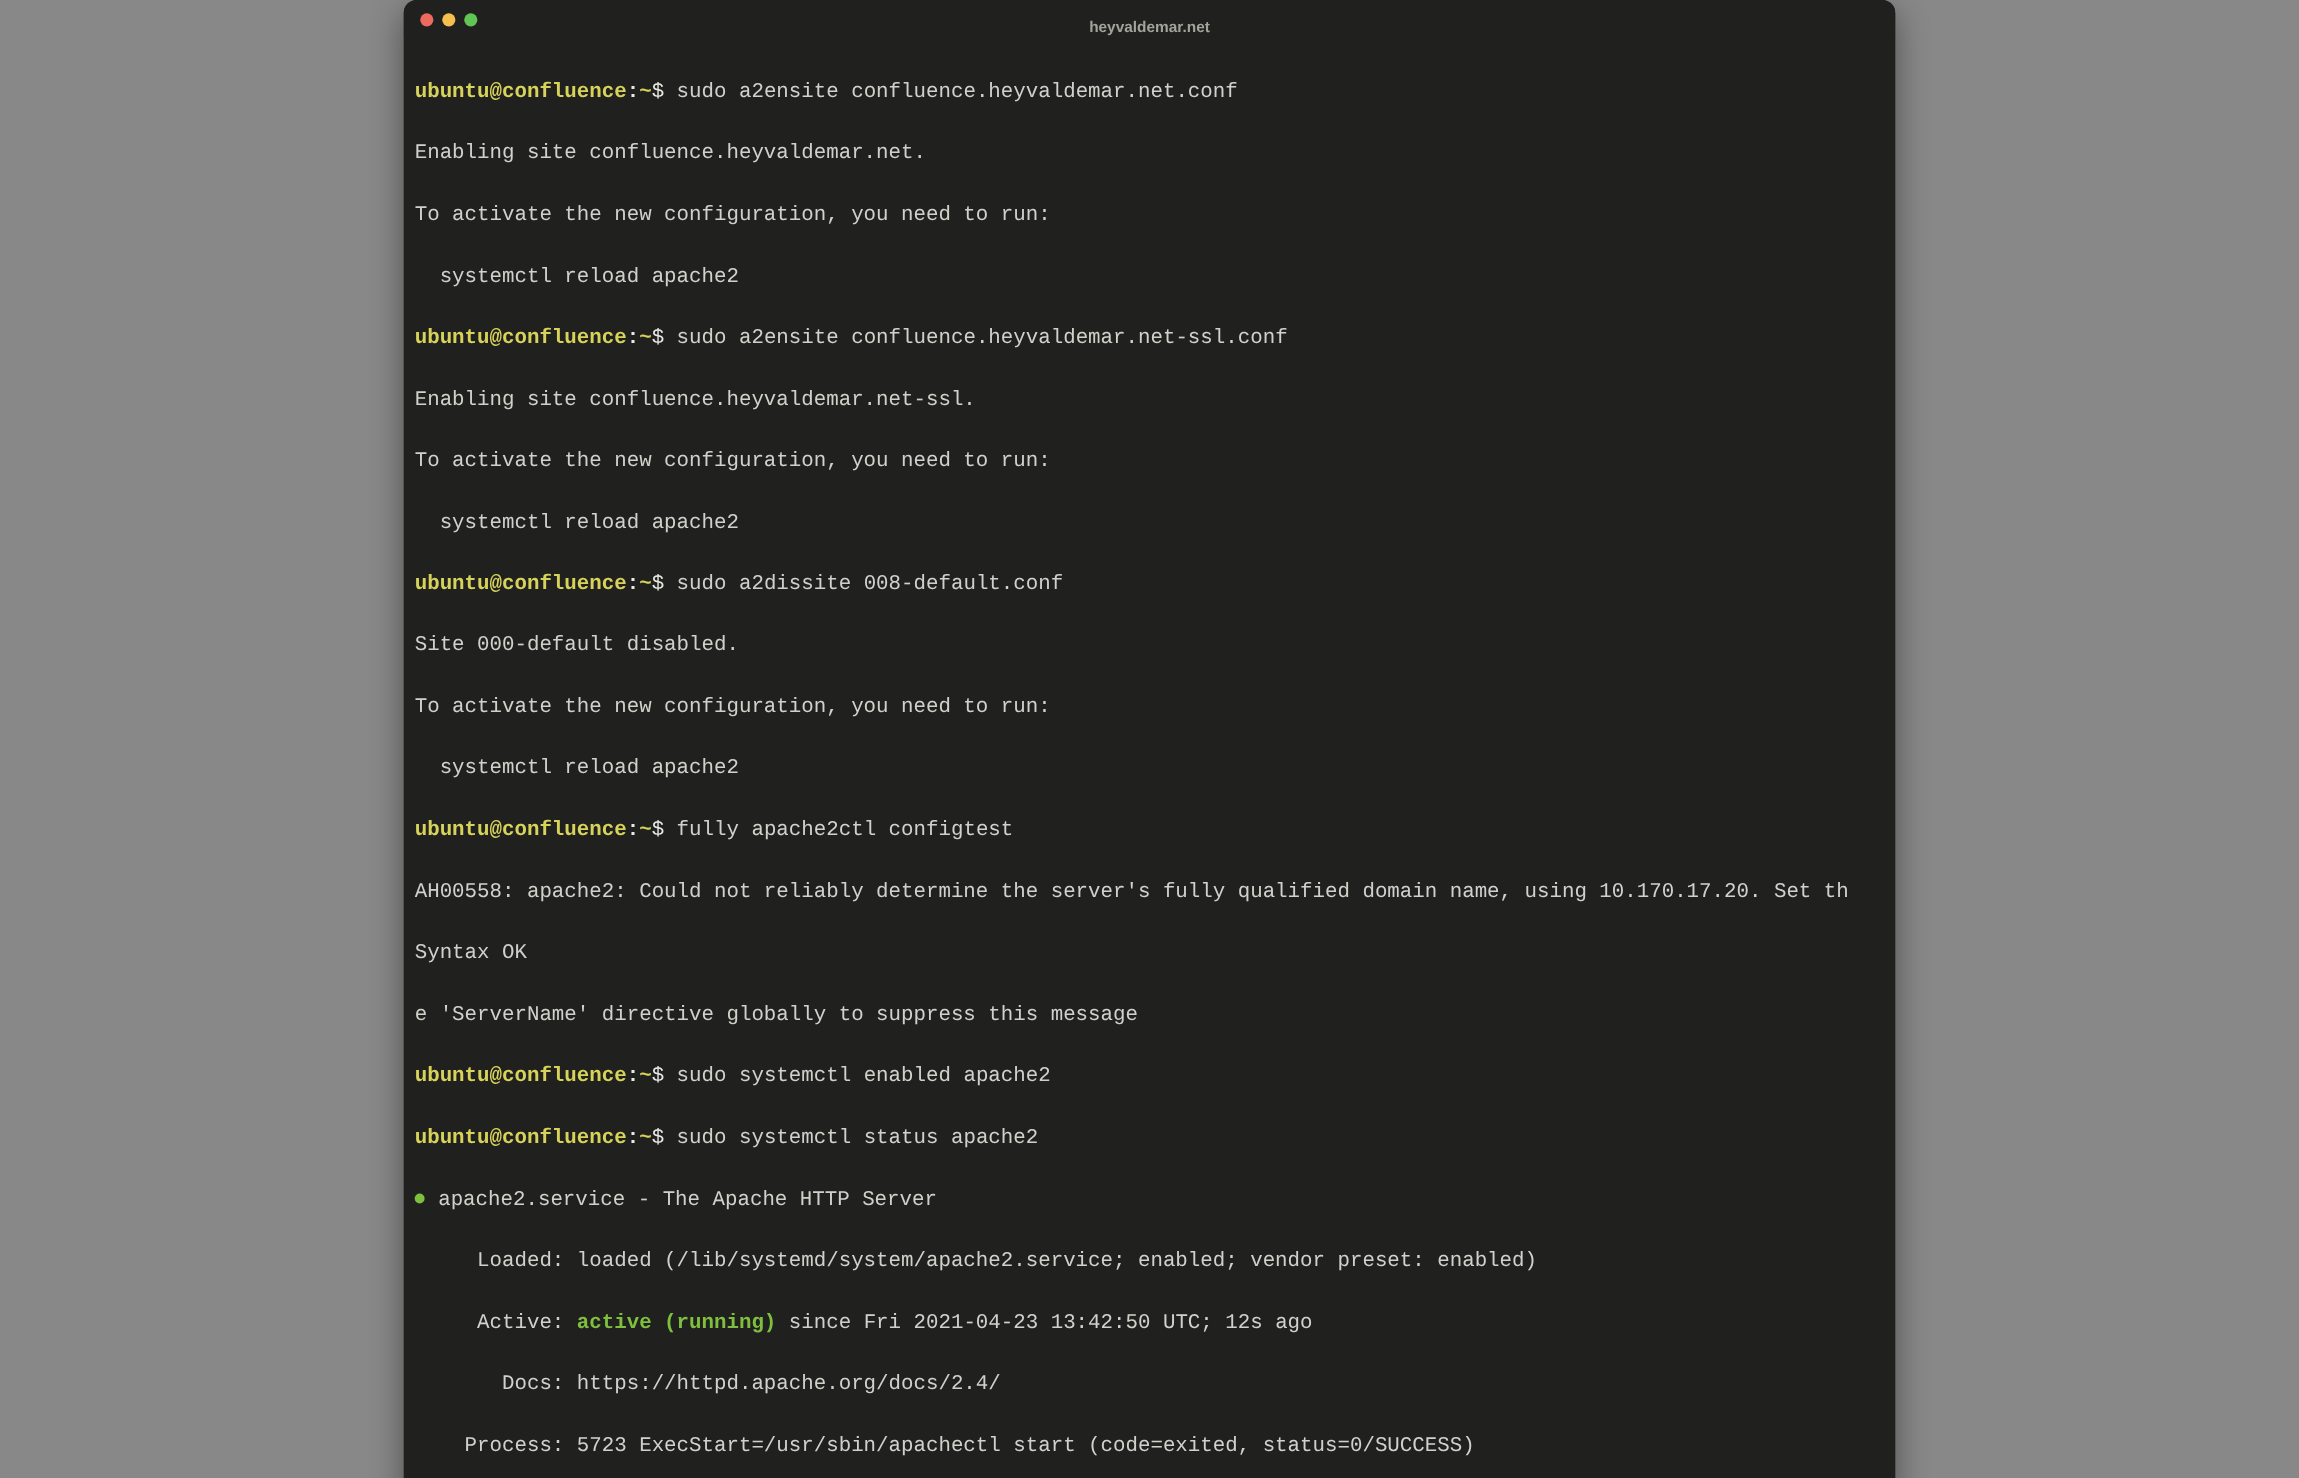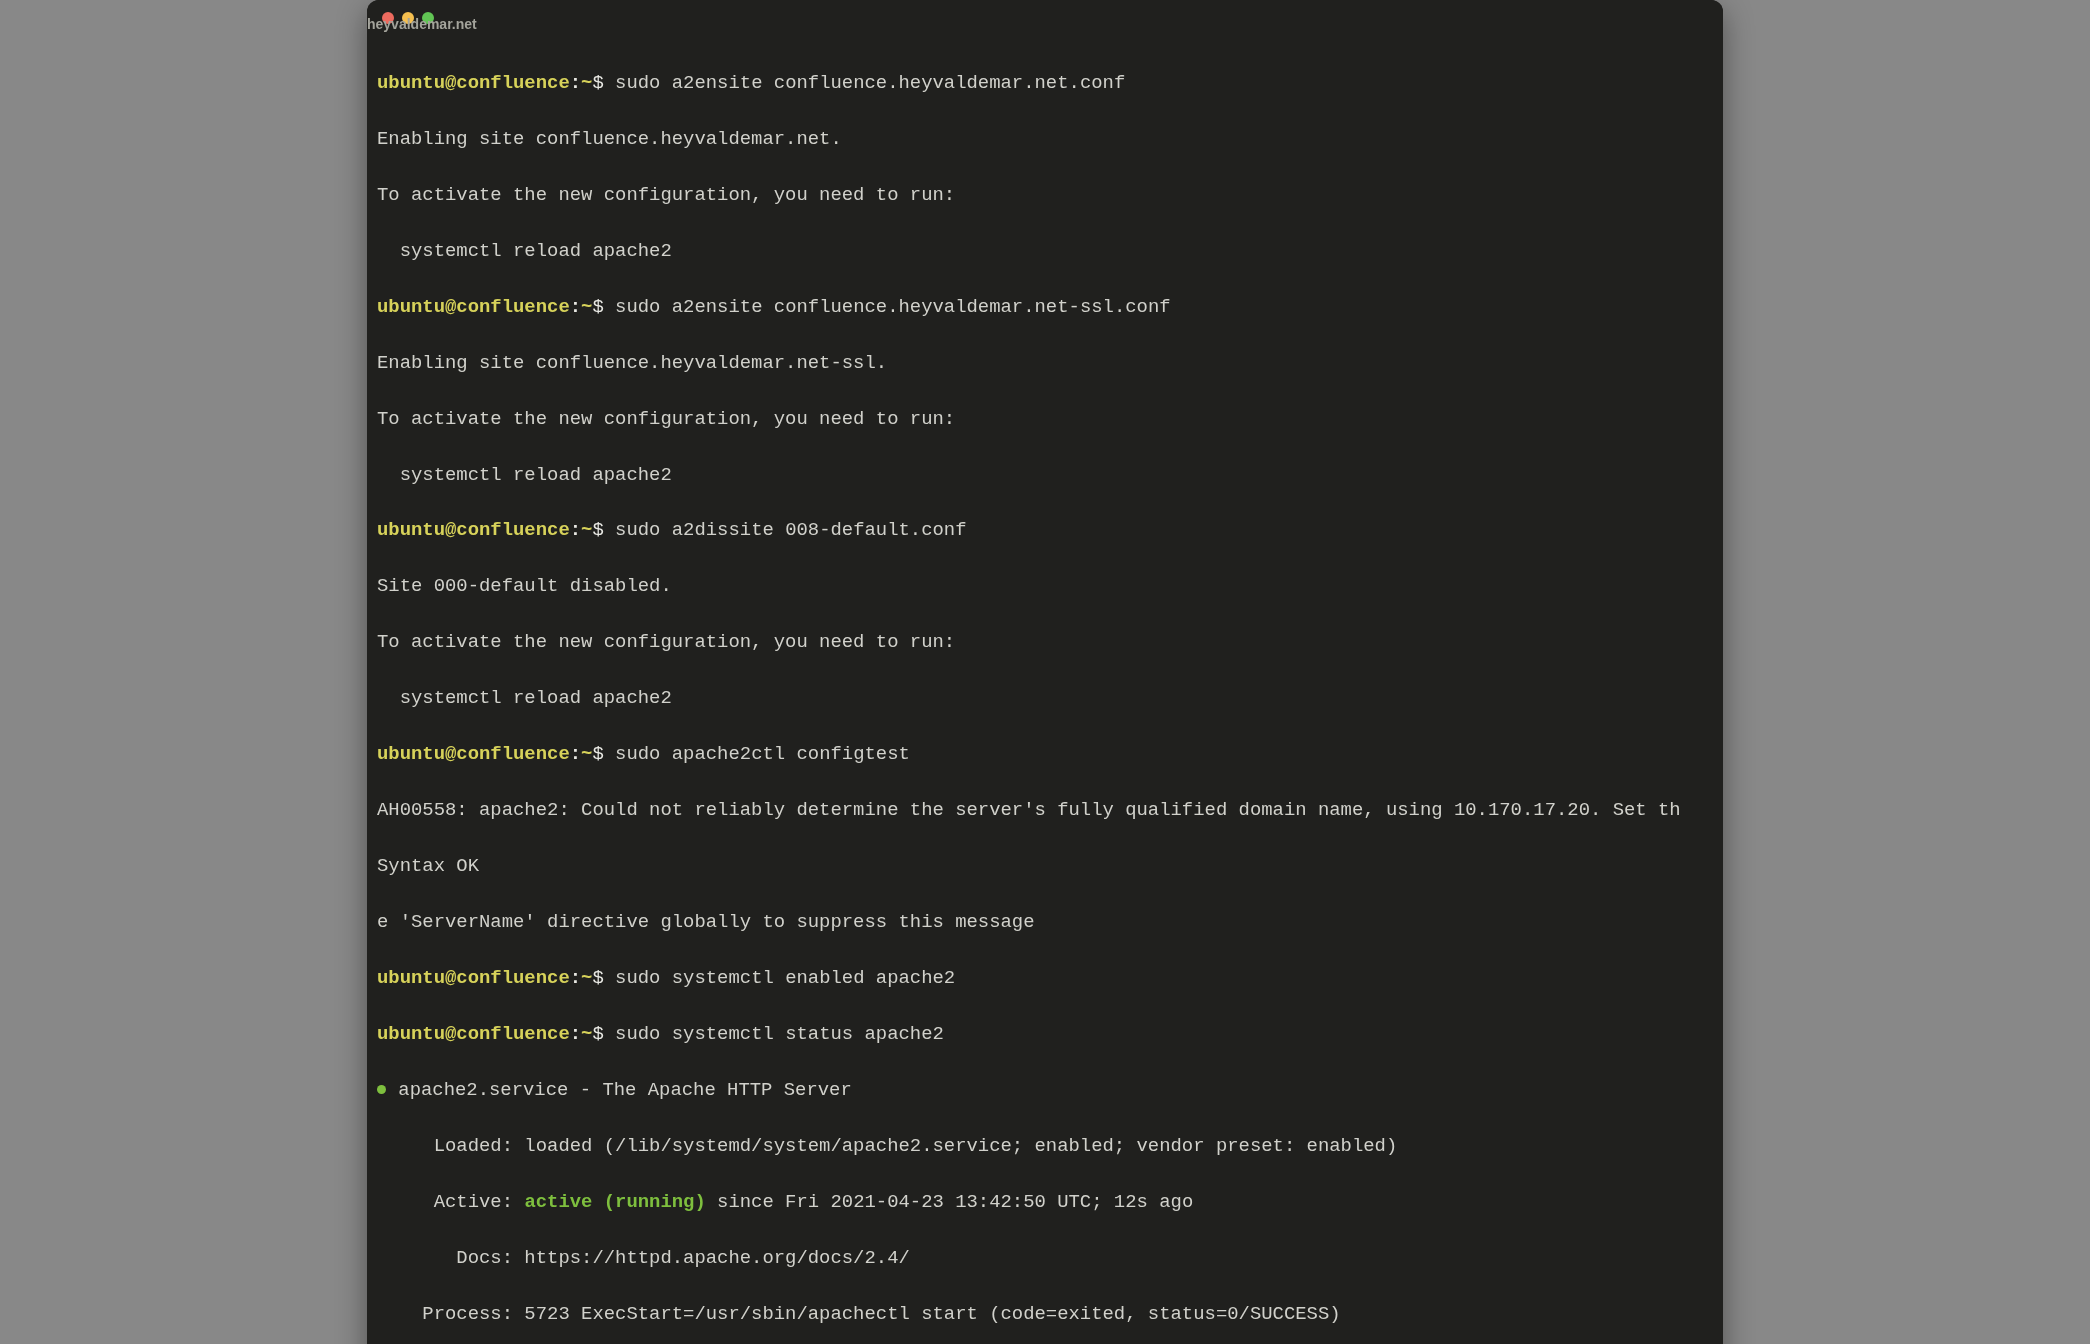--- a/index.html
+++ b/index.html
@@ -66,20 +66,21 @@
   }
   .traffic-light.red    { background: var(--traffic-red);   }
   .traffic-light.yellow { background: var(--traffic-yellow);}
   .traffic-light.green  { background: var(--traffic-green); }
 
   .window-title {
     position: absolute;
     left: 0;
     right: 0;
     top: 14px;
+    text-align: center;
     color: var(--gray-title);
     font-weight: 600;
     font-size: 14px;
     font-family: -apple-system, BlinkMacSystemFont, "Helvetica Neue", Arial, sans-serif;
   }
 
   .terminal {
     padding: 8px var(--pad) 12px var(--pad);
     white-space: pre;
     overflow: hidden;
@@ -148,21 +149,21 @@
 <span class="line output">To activate the new configuration, you need to run:</span>
 <span class="line output">  systemctl reload apache2</span>
 <span class="line"><span class="prompt-user">ubuntu@confluence</span><span class="prompt-sep">:</span><span class="prompt-path">~</span><span class="prompt-dollar">$</span><span class="cmd-text"> </span><span class="cmd-text">sudo a2ensite confluence.heyvaldemar.net-ssl.conf</span></span>
 <span class="line output">Enabling site confluence.heyvaldemar.net-ssl.</span>
 <span class="line output">To activate the new configuration, you need to run:</span>
 <span class="line output">  systemctl reload apache2</span>
 <span class="line"><span class="prompt-user">ubuntu@confluence</span><span class="prompt-sep">:</span><span class="prompt-path">~</span><span class="prompt-dollar">$</span><span class="cmd-text"> </span><span class="cmd-text">sudo a2dissite 008-default.conf</span></span>
 <span class="line output">Site 000-default disabled.</span>
 <span class="line output">To activate the new configuration, you need to run:</span>
 <span class="line output">  systemctl reload apache2</span>
-<span class="line"><span class="prompt-user">ubuntu@confluence</span><span class="prompt-sep">:</span><span class="prompt-path">~</span><span class="prompt-dollar">$</span><span class="cmd-text"> </span><span class="cmd-text">sudo apache2ctl configtest</span></span>
+<span class="line"><span class="prompt-user">ubuntu@confluence</span><span class="prompt-sep">:</span><span class="prompt-path">~</span><span class="prompt-dollar">$</span><span class="cmd-text"> </span><span class="cmd-text">fully apache2ctl configtest</span></span>
 <span class="line output">AH00558: apache2: Could not reliably determine the server's fully qualified domain name, using 10.170.17.20. Set th</span>
 <span class="line output">Syntax OK</span>
 <span class="line output">e 'ServerName' directive globally to suppress this message</span>
 <span class="line"><span class="prompt-user">ubuntu@confluence</span><span class="prompt-sep">:</span><span class="prompt-path">~</span><span class="prompt-dollar">$</span><span class="cmd-text"> </span><span class="cmd-text">sudo systemctl enabled apache2</span></span>
 <span class="line"><span class="prompt-user">ubuntu@confluence</span><span class="prompt-sep">:</span><span class="prompt-path">~</span><span class="prompt-dollar">$</span><span class="cmd-text"> </span><span class="cmd-text">sudo systemctl status apache2</span></span>
 <span class="line output"><span class="status-dot"></span><span> apache2.service - The Apache HTTP Server</span></span>
 <span class="line output">     Loaded: loaded (/lib/systemd/system/apache2.service; enabled; vendor preset: enabled)</span>
 <span class="line output"><span>     Active: </span><span class="status-active">active (running)</span><span> since Fri 2021-04-23 13:42:50 UTC; 12s ago</span></span>
 <span class="line output">       Docs: https://httpd.apache.org/docs/2.4/</span>
 <span class="line output">    Process: 5723 ExecStart=/usr/sbin/apachectl start (code=exited, status=0/SUCCESS)</span>

